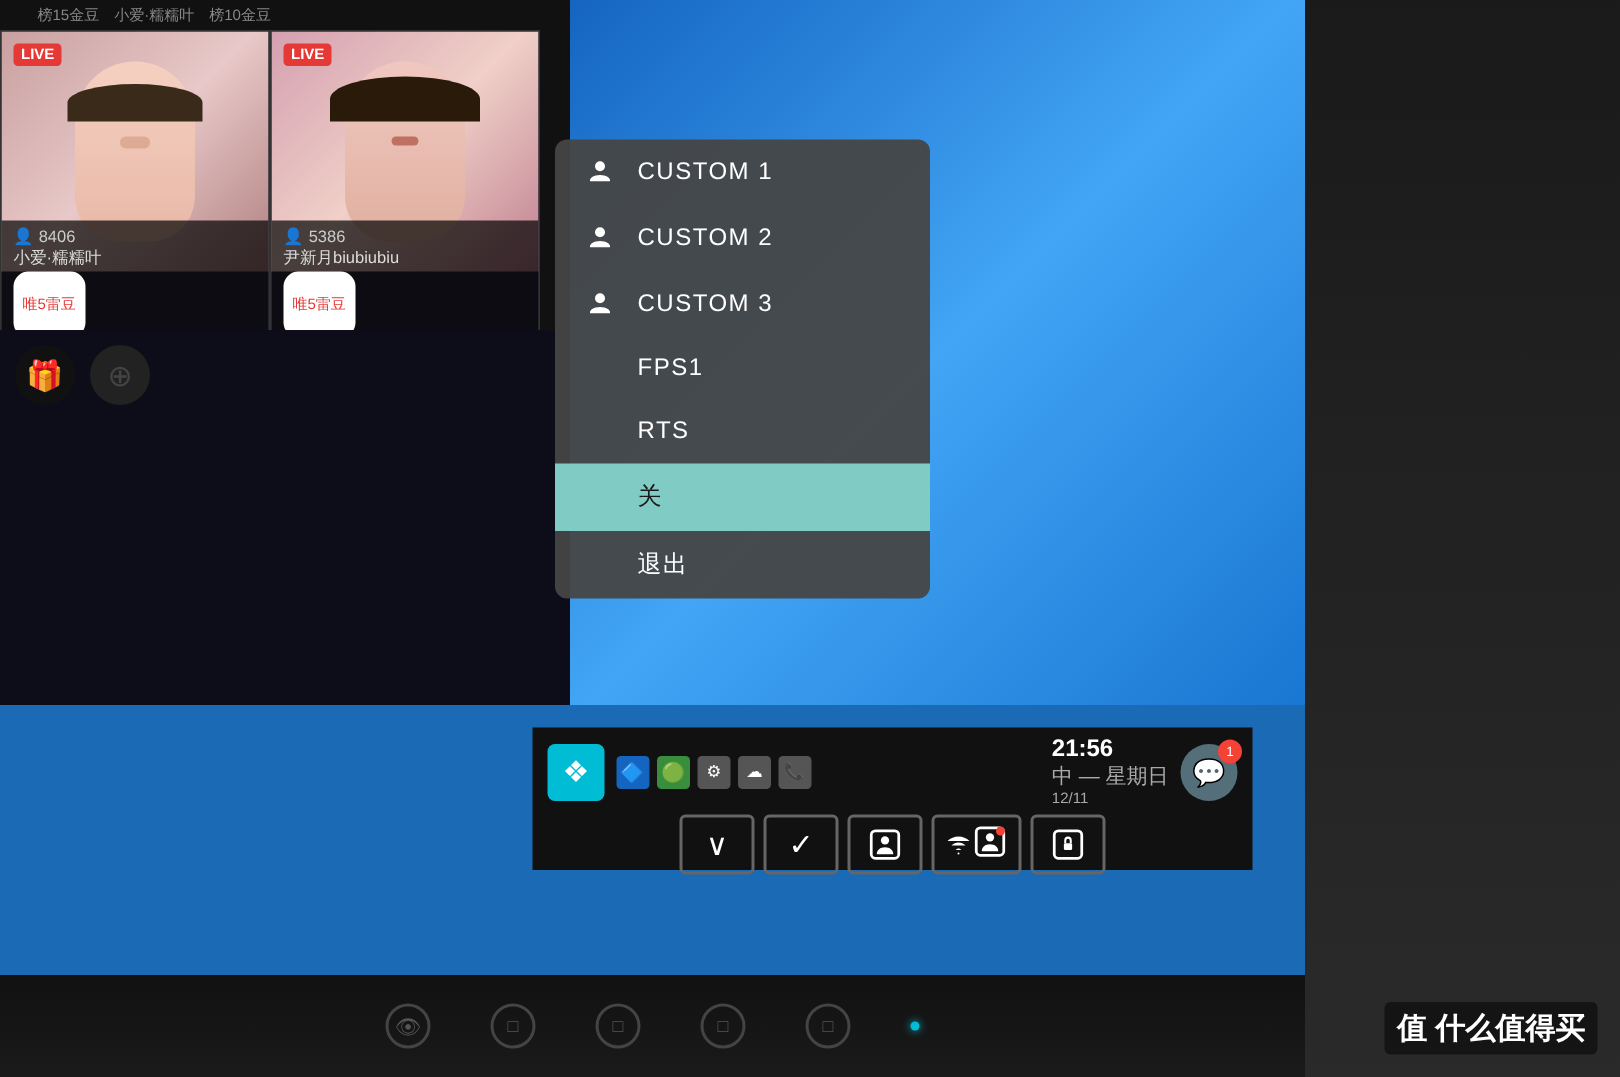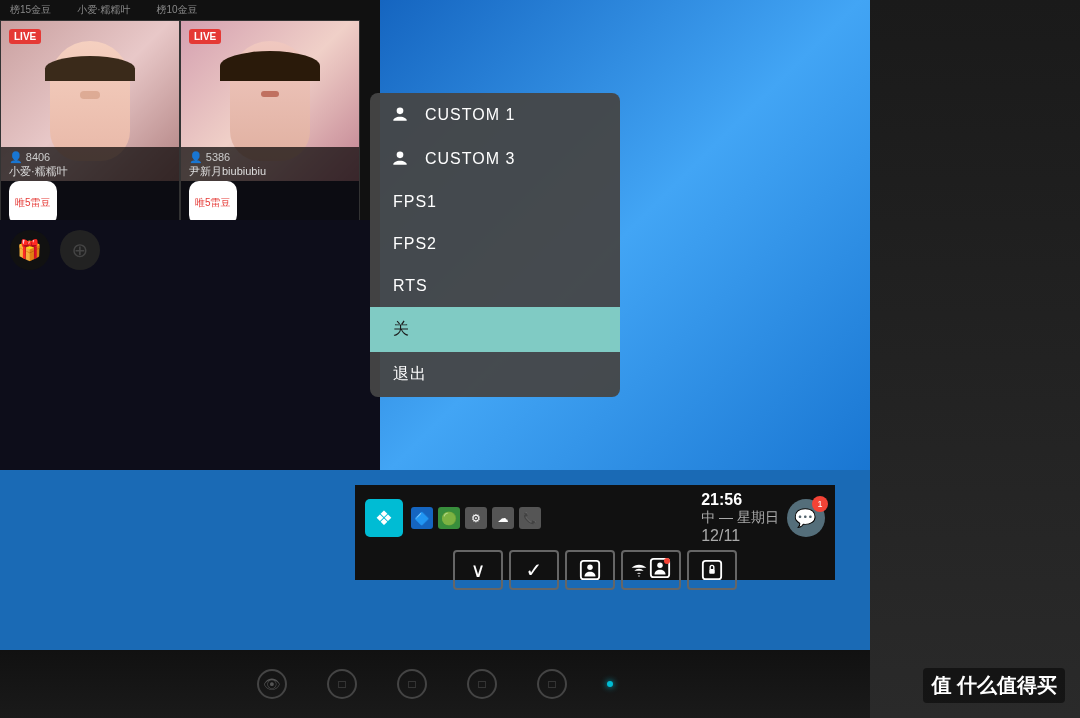--- a/index.html
+++ b/index.html
@@ -127,21 +127,21 @@
       cursor: pointer;
       gap: 15px;
     }
 
     .osd-item.highlighted {
       background: #80cbc4;
       color: #1a1a1a;
     }
 
     .osd-item.no-icon {
-      padding-left: 23px;
+      padding-left: 55px;
     }
 
     
     .watermark {
       position: absolute;
       bottom: 15px;
       right: 15px;
       color: white;
       font-size: 20px;
       font-weight: bold;
@@ -192,22 +192,22 @@
     
     .top-header {
       position: absolute;
       top: 0;
       left: 0;
       width: 380px;
       height: 20px;
       background: #111;
       display: flex;
       align-items: center;
-      gap: 26px;
-      padding: 0 10px;
+      gap: 10px;
+      padding: 0 25px;
       color: #888;
       font-size: 10px;
     }
   </style>
 </head>
 <body>
 
 <div class="right-dark"></div>
 
 <div class="screen-area">
@@ -279,36 +279,40 @@
   <div class="osd-menu">
 
     <div class="osd-item">
       <svg class="person-svg" viewBox="0 0 24 24" fill="white">
         <circle cx="12" cy="7" r="4"></circle>
         <path d="M12 14c-5 0-8 2.5-8 4v1h16v-1c0-1.5-3-4-8-4z"></path>
       </svg>
       <span>CUSTOM 1</span>
     </div>
 
-
     <div class="osd-item">
       <svg class="person-svg" viewBox="0 0 24 24" fill="white">
         <circle cx="12" cy="7" r="4"></circle>
         <path d="M12 14c-5 0-8 2.5-8 4v1h16v-1c0-1.5-3-4-8-4z"></path>
       </svg>
+      <span>CUSTOM 2</span>
+    </div>
+
+    <div class="osd-item">
+      <svg class="person-svg" viewBox="0 0 24 24" fill="white">
+        <circle cx="12" cy="7" r="4"></circle>
+        <path d="M12 14c-5 0-8 2.5-8 4v1h16v-1c0-1.5-3-4-8-4z"></path>
+      </svg>
       <span>CUSTOM 3</span>
     </div>
 
     <div class="osd-item no-icon">
       <span>FPS1</span>
     </div>
 
-    <div class="osd-item no-icon">
-      <span>FPS2</span>
-    </div>
 
     <div class="osd-item no-icon">
       <span>RTS</span>
     </div>
 
 
     <div class="osd-item no-icon highlighted">
       <span>关</span>
     </div>
 
@@ -349,21 +353,21 @@
       <div style="width:22px;height:22px;background:#1565c0;border-radius:3px;display:flex;align-items:center;justify-content:center;font-size:13px;">🔷</div>
       <div style="width:22px;height:22px;background:#388e3c;border-radius:3px;display:flex;align-items:center;justify-content:center;font-size:13px;">🟢</div>
       <div style="width:22px;height:22px;background:#555;border-radius:3px;display:flex;align-items:center;justify-content:center;font-size:11px;color:white;">⚙</div>
       <div style="width:22px;height:22px;background:#555;border-radius:3px;display:flex;align-items:center;justify-content:center;font-size:11px;color:white;">☁</div>
       <div style="width:22px;height:22px;background:#555;border-radius:3px;display:flex;align-items:center;justify-content:center;font-size:11px;color:white;">📞</div>
     </div>
 
     <div style="color:white;text-align:left;">
       <div style="font-size:16px;font-weight:bold;">21:56</div>
       <div style="font-size:14px;color:#aaa;">中 — 星期日</div>
-      <div style="font-size:16px;color:#aaa;">12/11</div>
+      <div style="font-size:10px;color:#aaa;">12/11</div>
     </div>
 
     <div style="position:relative;width:38px;height:38px;background:#546e7a;border-radius:50%;display:flex;align-items:center;justify-content:center;color:white;font-size:18px;">
       💬
       <div style="position:absolute;top:-3px;right:-3px;background:#f44336;color:white;font-size:9px;width:16px;height:16px;border-radius:50%;display:flex;align-items:center;justify-content:center;">1</div>
     </div>
   </div>
 
   <div style="display:flex;align-items:center;gap:6px;">
 

